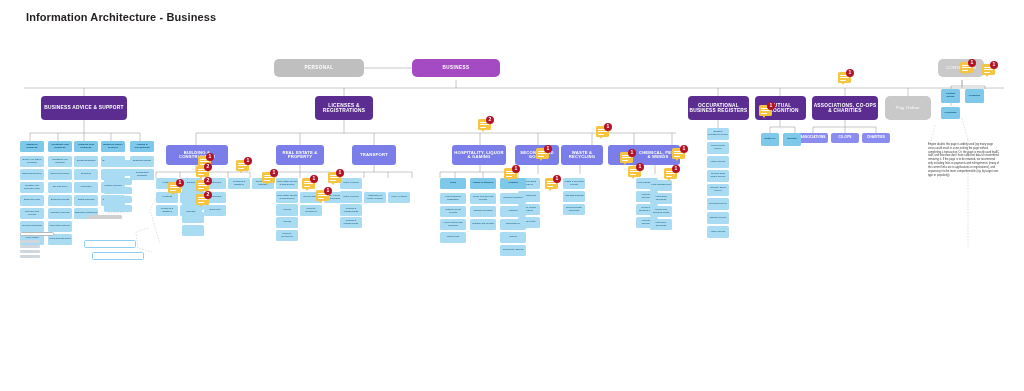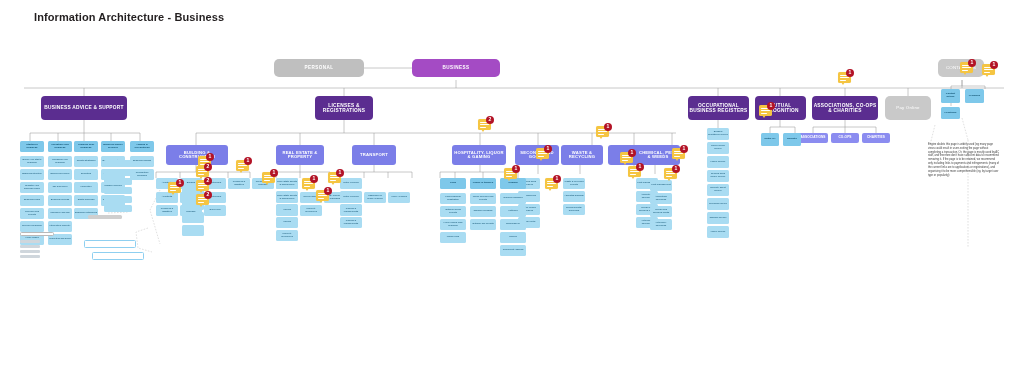--- a/index.html
+++ b/index.html
@@ -9,21 +9,21 @@
     font-family:"Liberation Sans", sans-serif;
     overflow:hidden;
     position:relative;
   }
   #canvas{position:absolute;inset:0;width:1024px;height:391px;overflow:hidden;background:#fff;}
   #edges{position:absolute;left:0;top:0;width:1024px;height:391px;pointer-events:none;}
 
   .page-title{
     position:absolute;left:26px;top:11px;
     font-size:11px;font-weight:bold;color:#231f20;
-    letter-spacing:.1px;white-space:nowrap;margin-left:8px;
+    letter-spacing:.1px;white-space:nowrap;
   }
 
   
   .node{
     position:absolute;box-sizing:border-box;
     display:flex;align-items:center;justify-content:center;
     text-align:center;border-radius:3px;
     color:#ffffff;overflow:hidden;
     line-height:1.05;
   }

